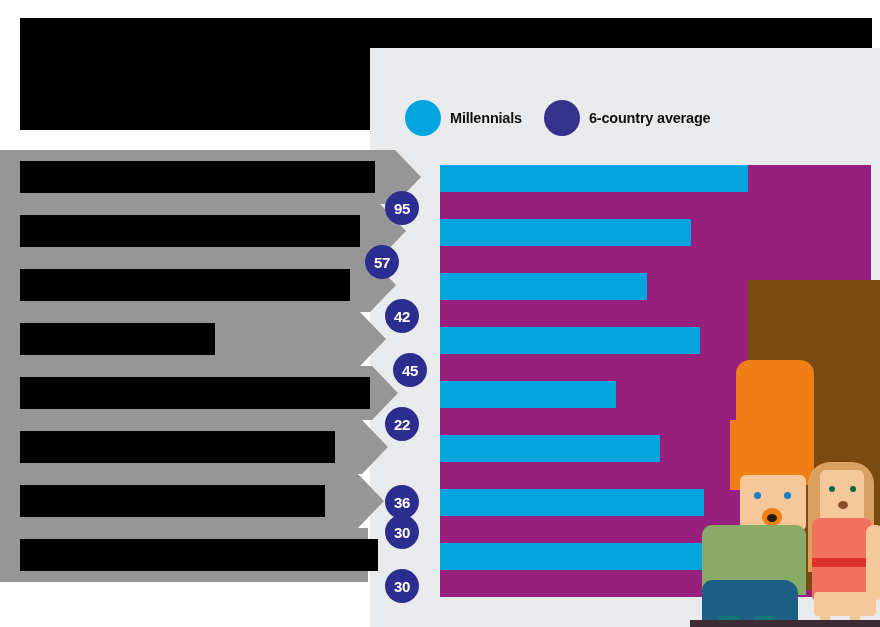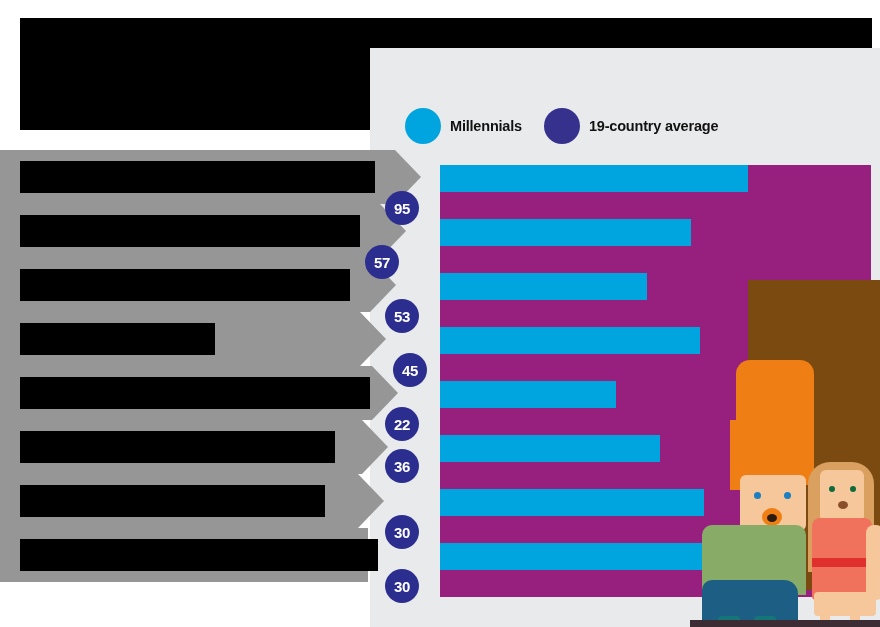--- a/index.html
+++ b/index.html
@@ -55,21 +55,21 @@
     background:#2b2e8f;
     color:#ffffff;
     font-size:15px;font-weight:bold;
     display:flex;align-items:center;justify-content:center;
     letter-spacing:-0.3px;
   }
 
   
   .legend{
     position:absolute;left:405px;top:100px;width:470px;height:44px;
-    display:flex;align-items:flex-end;
+    display:flex;align-items:flex-start;
   }
   .legend-item{display:flex;align-items:center;margin-right:22px;}
   .legend-dot{width:36px;height:36px;border-radius:50%;margin-right:9px;flex:0 0 auto;}
   .legend-label{
     font-size:14.5px;font-weight:bold;color:#111111;white-space:nowrap;
     letter-spacing:-0.2px;
   }
 
   
   .chart{
@@ -98,21 +98,21 @@
 
   <div class="panel"></div>
 
   <div class="legend">
     <div class="legend-item">
       <span class="legend-dot" style="background:#00a5e0"></span>
       <span class="legend-label">Millennials</span>
     </div>
     <div class="legend-item">
       <span class="legend-dot" style="background:#35318c"></span>
-      <span class="legend-label">19-country average</span>
+      <span class="legend-label">6-country average</span>
     </div>
   </div>
 
   <div class="rows" id="rows-host">
       <div class="row" style="top: 20px;">
         <div class="row-bg" style="width: 395px;"></div>
         <div class="row-arrow" style="left: 395px;"></div>
         <div class="row-redact" style="width: 355px;"></div>
       </div>
       <div class="row" style="top: 74px;">
@@ -147,24 +147,24 @@
       </div>
       <div class="row" style="top: 398px;">
         <div class="row-bg" style="width: 368px;"></div>
         <div class="row-redact" style="width: 358px;"></div>
       </div>
     </div>
 
   <div id="badge-host">
       <div class="badge" style="left: 385px; top: 191px;">95</div>
       <div class="badge" style="left: 365px; top: 245px;">57</div>
-      <div class="badge" style="left: 385px; top: 299px;">53</div>
+      <div class="badge" style="left: 385px; top: 299px;">42</div>
       <div class="badge" style="left: 393px; top: 353px;">45</div>
       <div class="badge" style="left: 385px; top: 407px;">22</div>
-      <div class="badge" style="left: 385px; top: 449px;">36</div>
+      <div class="badge" style="left: 385px; top: 485px;">36</div>
       <div class="badge" style="left: 385px; top: 515px;">30</div>
       <div class="badge" style="left: 385px; top: 569px;">30</div>
     </div>
 
   <div class="chart" id="chart-host">
       <div class="bar-mag" style="top: 0px; height: 54px; width: 431.2px;"></div>
       <div class="bar-mag" style="top: 54px; height: 54px; width: 431.2px;"></div>
       <div class="bar-mag" style="top: 108px; height: 54px; width: 431.2px;"></div>
       <div class="bar-mag" style="top: 162px; height: 54px; width: 431.2px;"></div>
       <div class="bar-mag" style="top: 216px; height: 54px; width: 431.2px;"></div>

